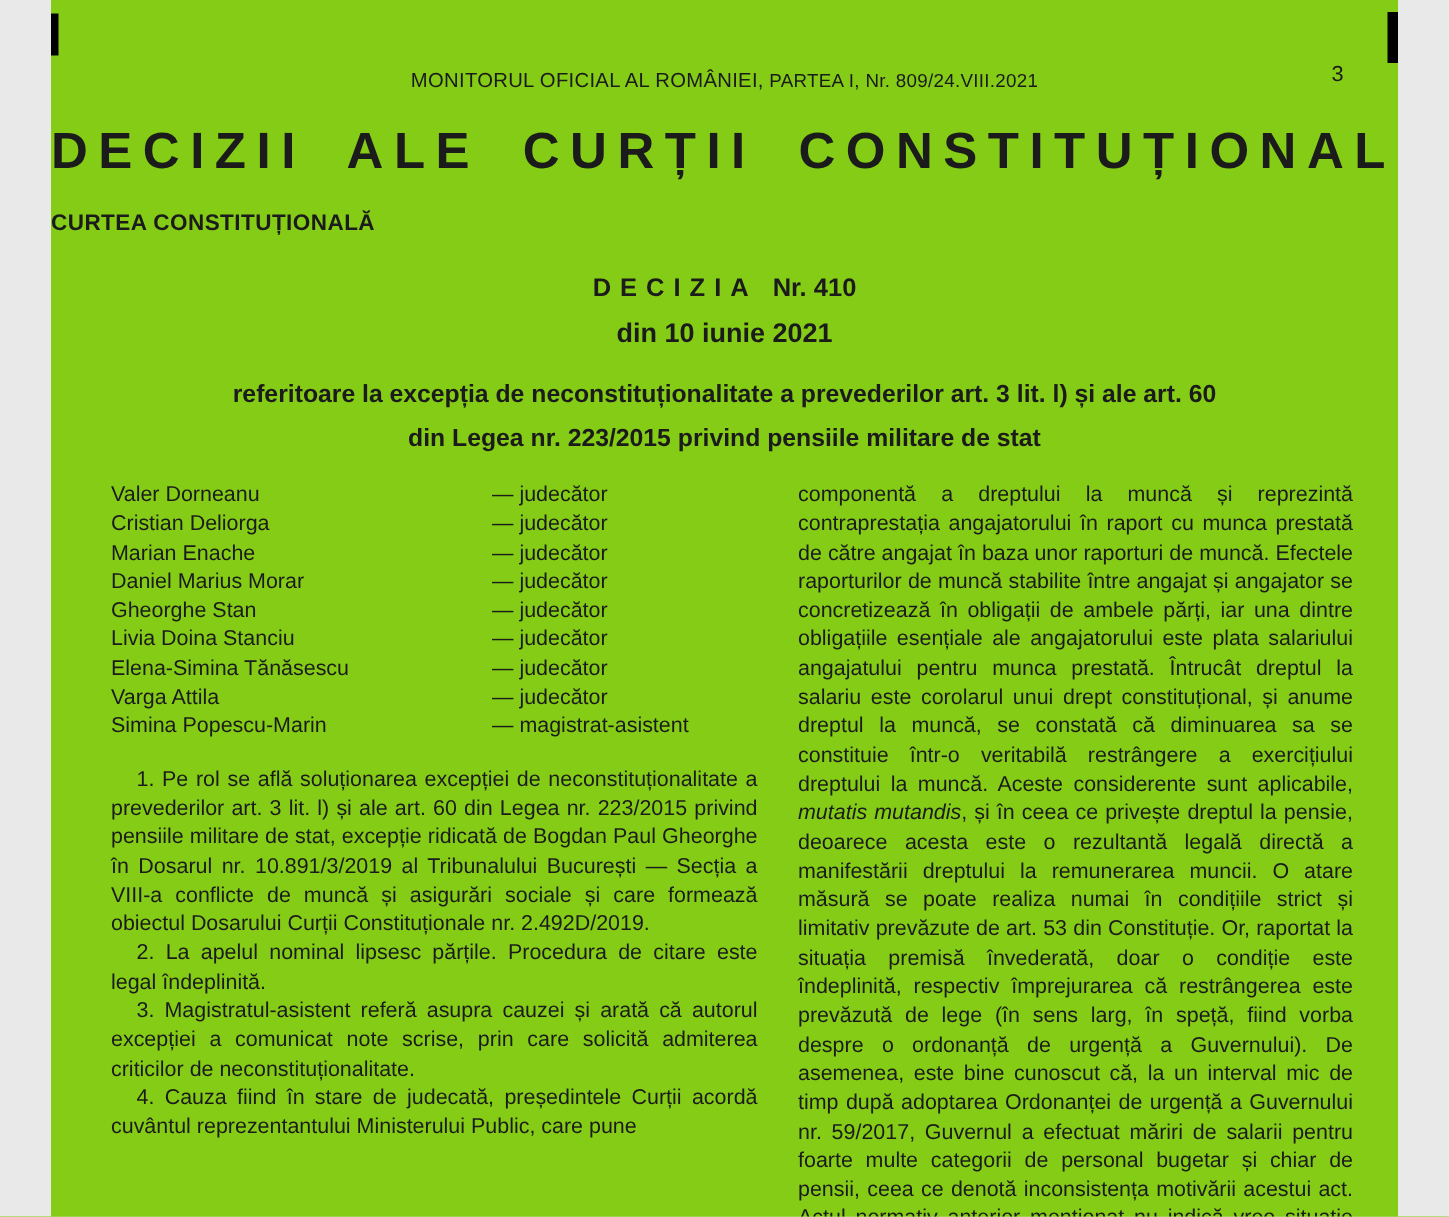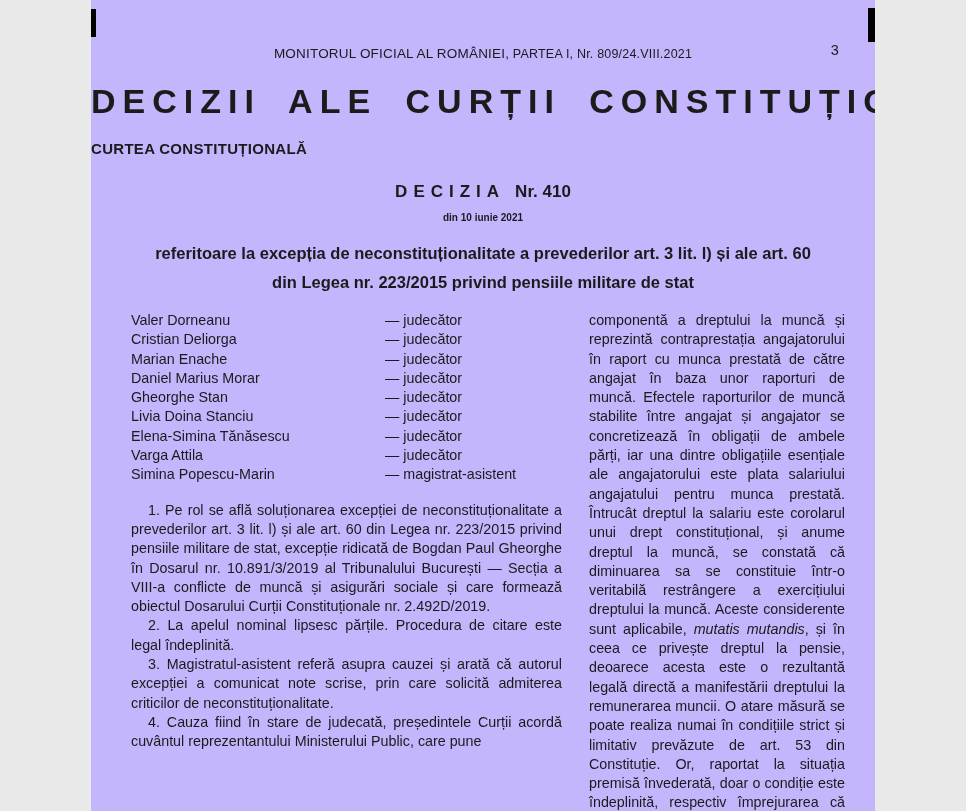--- a/index.html
+++ b/index.html
@@ -1,24 +1,24 @@
 <!DOCTYPE html>
 <html><head>
 <meta charset="utf-8">
 <style>
   * { box-sizing: border-box; }
   html, body { margin: 0; padding: 0; }
   body { background: #e9e9e9; }
 
   .page {
     position: relative;
-    width: 784px;
+    width: 898px;
     height: 811px;
     margin: 0 auto;
-    background: #c4b5fd;
+    background: #84cc16;
     overflow: hidden;
     font-family: "Liberation Sans", "DejaVu Sans", sans-serif;
     color: #1b1b1b;
   }
 
   .artifact { position: absolute; background: #000; }
   .artifact-left  { left: 0;  top: 9px; width: 5px; height: 28px; }
   .artifact-right { right: 0; top: 8px; width: 7px; height: 34px; }
 
   .header {
@@ -56,21 +56,21 @@
     margin-top: 25px;
     text-align: center;
     font-weight: bold;
     font-size: 17px;
   }
   .decision-word { letter-spacing: 6px; margin-right: 10px; }
   .decision-date {
     margin-top: 10px;
     text-align: center;
     font-weight: bold;
-    font-size: 10px;
+    font-size: 18px;
   }
   .subject {
     margin-top: 16px;
     text-align: center;
     font-weight: bold;
     font-size: 16.5px;
     line-height: 29px;
   }
 
   .columns {

